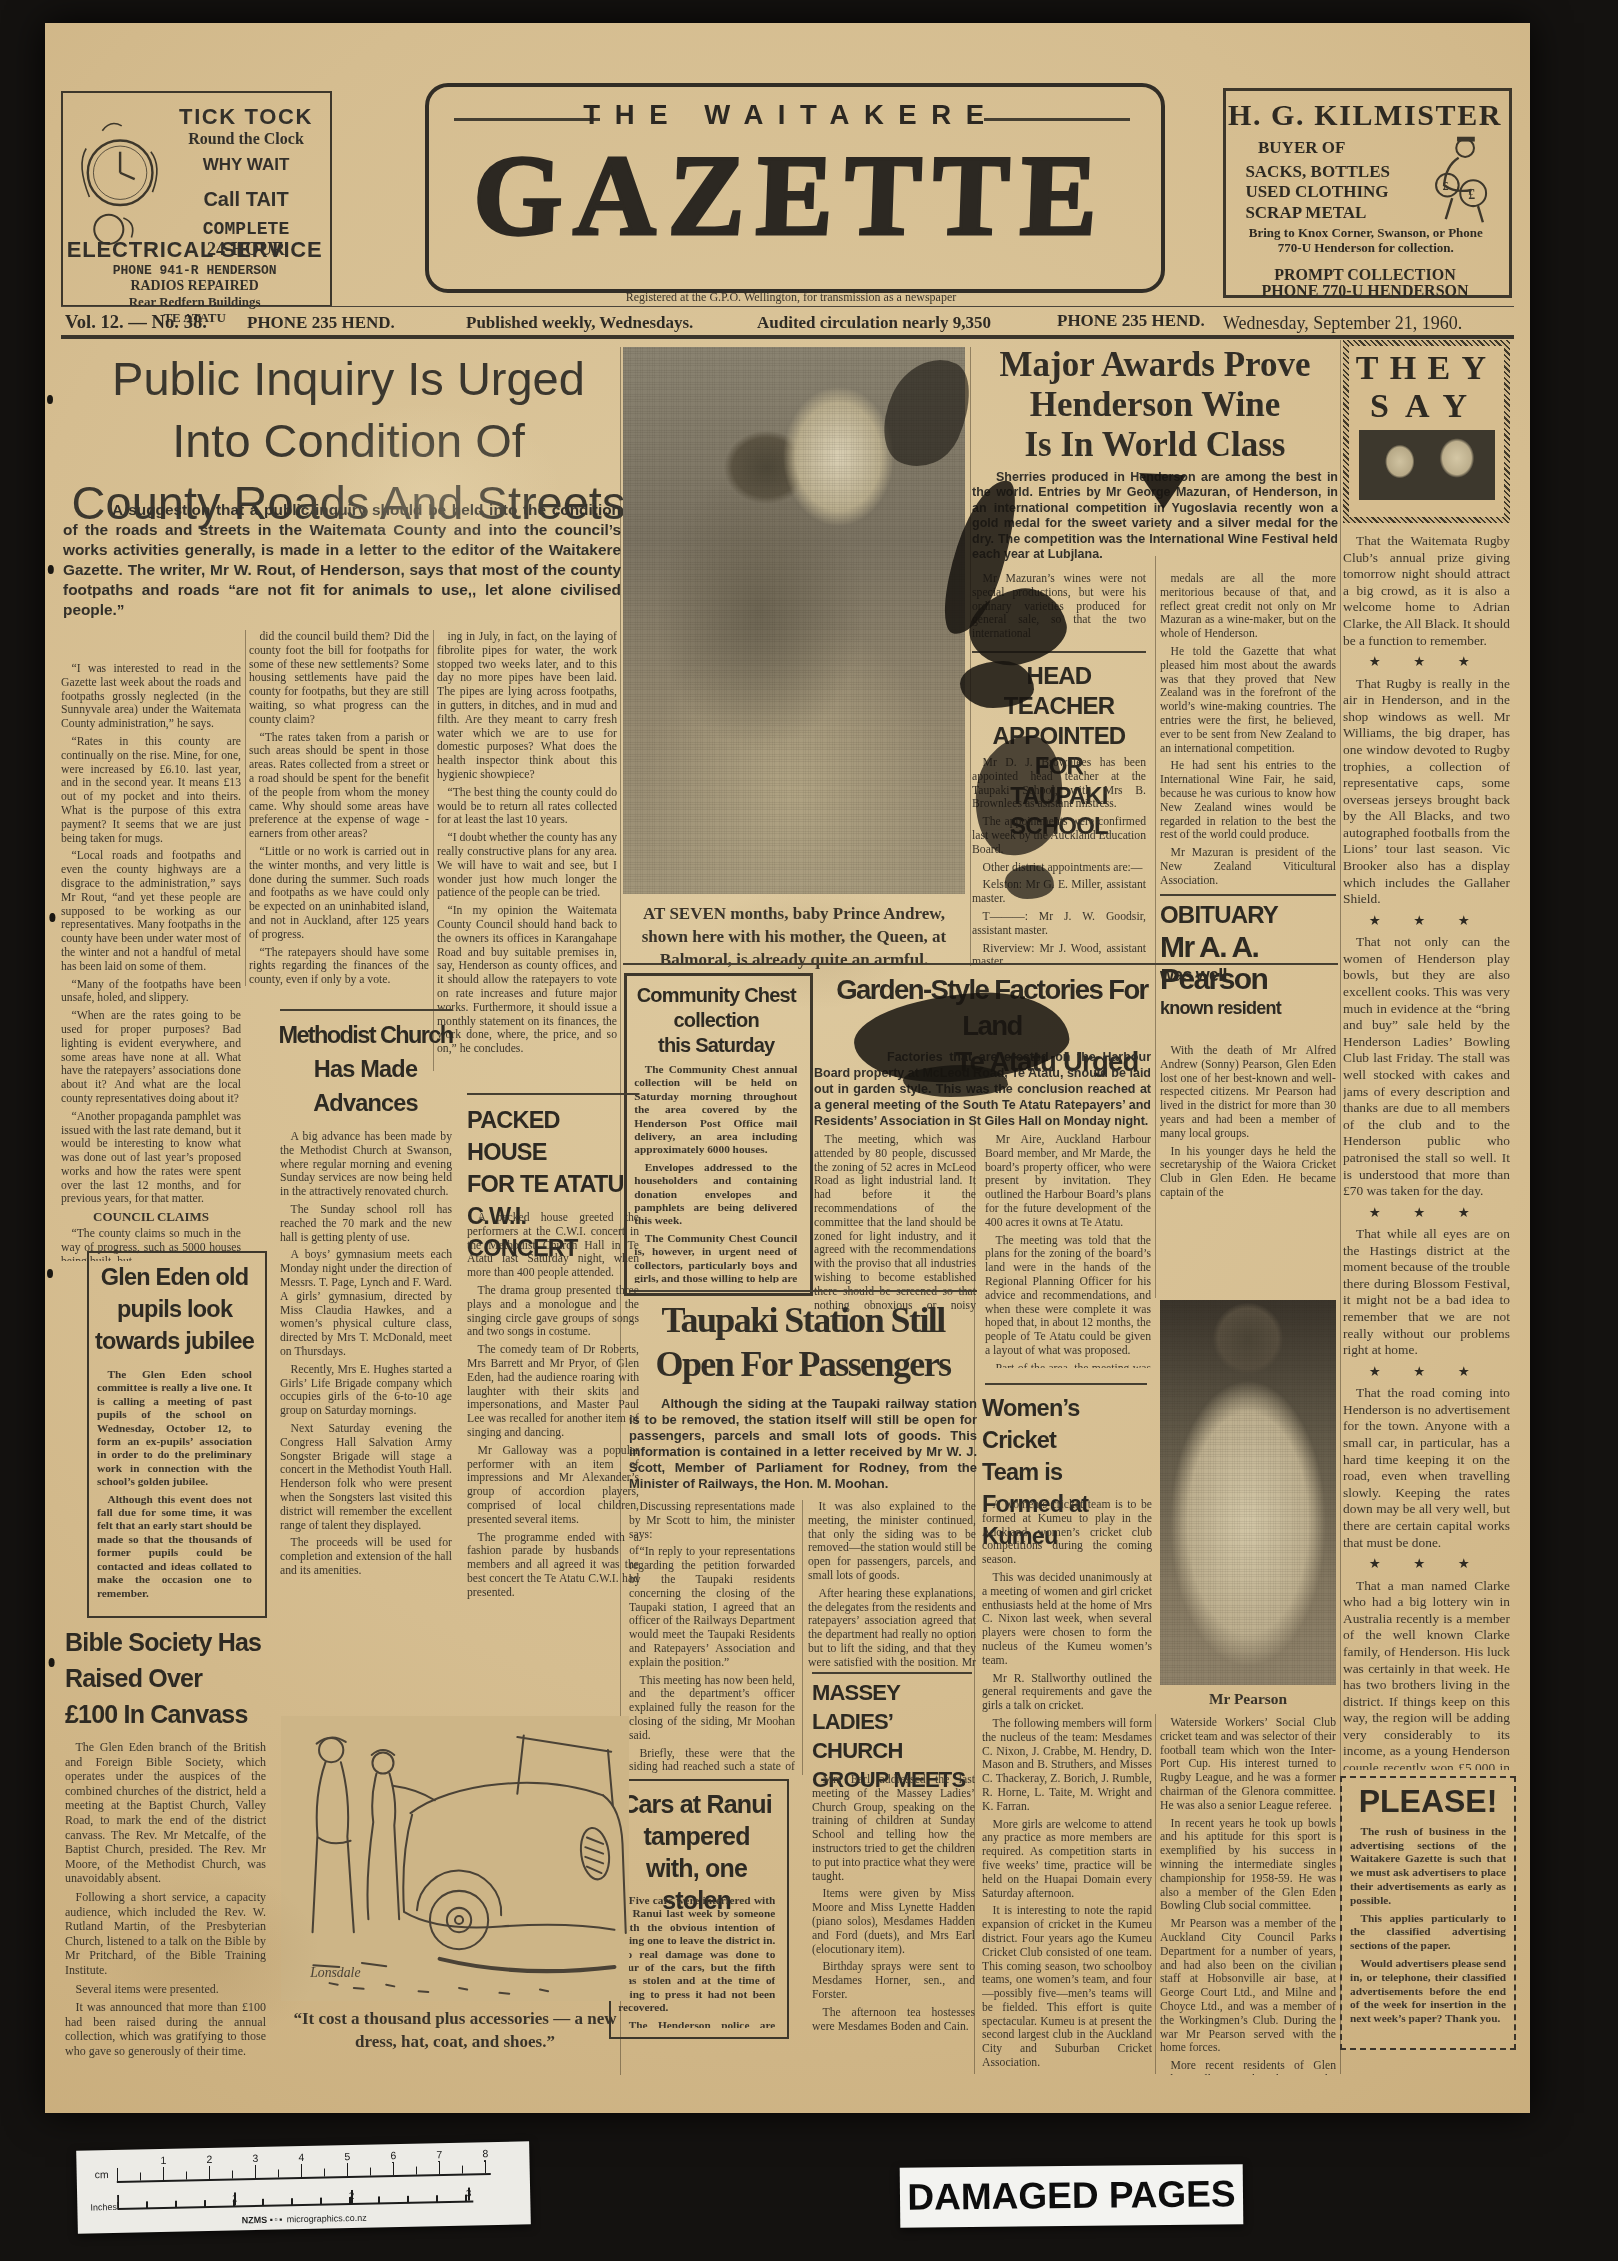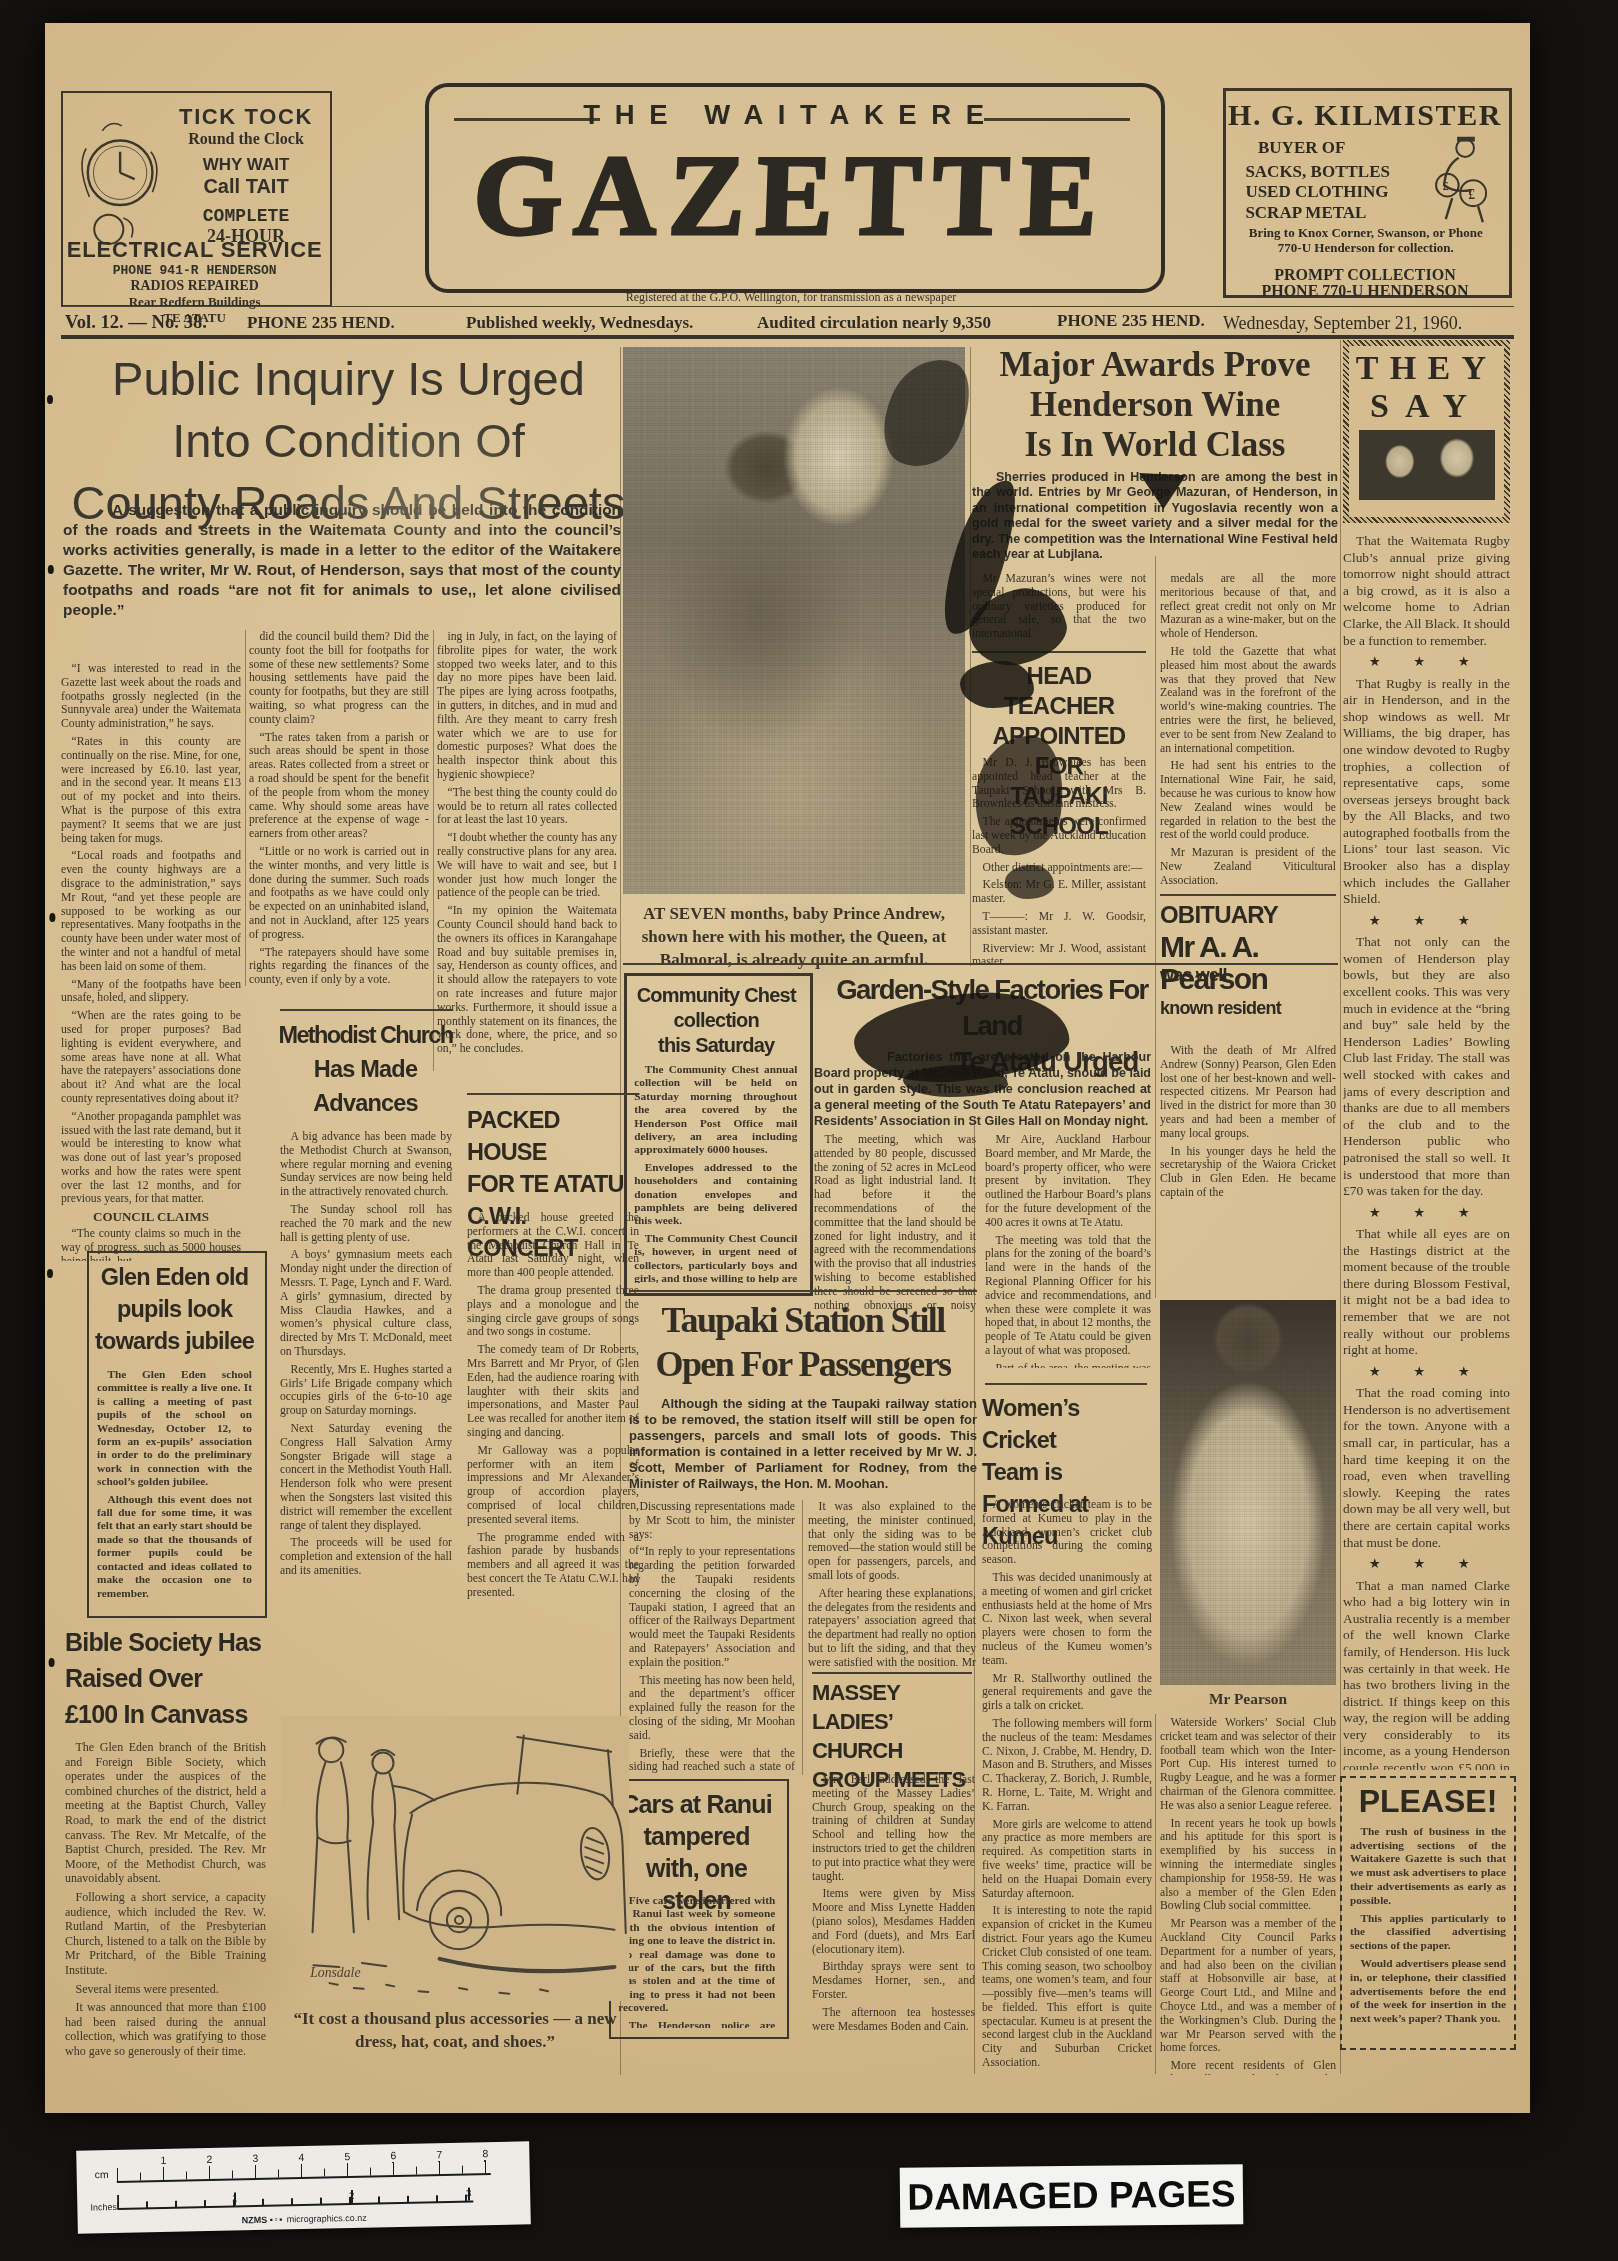--- a/index.html
+++ b/index.html
@@ -47,21 +47,21 @@
       <path d="M40 18 q10 -14 24 -6" fill="none" stroke="#3d372b" stroke-width="2"></path>
       <path d="M20 40 q-12 20 4 60" fill="none" stroke="#3d372b" stroke-width="2"></path>
       <path d="M100 44 q14 18 2 50" fill="none" stroke="#3d372b" stroke-width="2"></path>
       <circle cx="48" cy="140" r="18" fill="none" stroke="#3d372b" stroke-width="2.5"></circle>
       <path d="M66 126 q16 6 10 24" fill="none" stroke="#3d372b" stroke-width="2"></path>
     </svg>
     <div class="abs sans" style="left:104px;top:11.3px;width:158px;text-align:center;color:#33302a">
       <div style="font-size:22px;font-weight:bold;letter-spacing:1.6px">TICK TOCK</div>
       <div style="font-family:'Liberation Serif',serif;font-size:16px;font-weight:bold">Round the Clock</div>
       <div style="font-size:17px;font-weight:bold;margin-top:6.5px">WHY WAIT</div>
-      <div style="font-size:20px;font-weight:bold;margin-top:0">Call TAIT</div>
+      <div style="font-size:20px;font-weight:bold;margin-top:13px">Call TAIT</div>
       <div style="font-family:Liberation Mono, monospace;font-size:18px;font-weight:bold;margin-top:8px">COMPLETE</div>
       <div style="font-family:'Liberation Serif',serif;font-size:18px;font-weight:bold">24-HOUR</div>
     </div>
     <div class="abs sans center" style="left:3.2px;top:144px;width:257px;color:#33302a">
       <div style="font-size:22px;font-weight:bold;letter-spacing:0.8px">ELECTRICAL SERVICE</div>
       <div style="font-family:Liberation Mono, monospace;font-size:13px;font-weight:bold">PHONE 941-R HENDERSON</div>
       <div style="font-family:'Liberation Serif',serif;font-size:13.8px;font-weight:bold">RADIOS REPAIRED</div>
       <div style="font-family:'Liberation Serif',serif;font-size:13px;font-weight:bold">Rear Redfern Buildings</div>
       <div style="font-family:'Liberation Serif',serif;font-size:13px;font-weight:bold">TE ATATU</div>
     </div>

